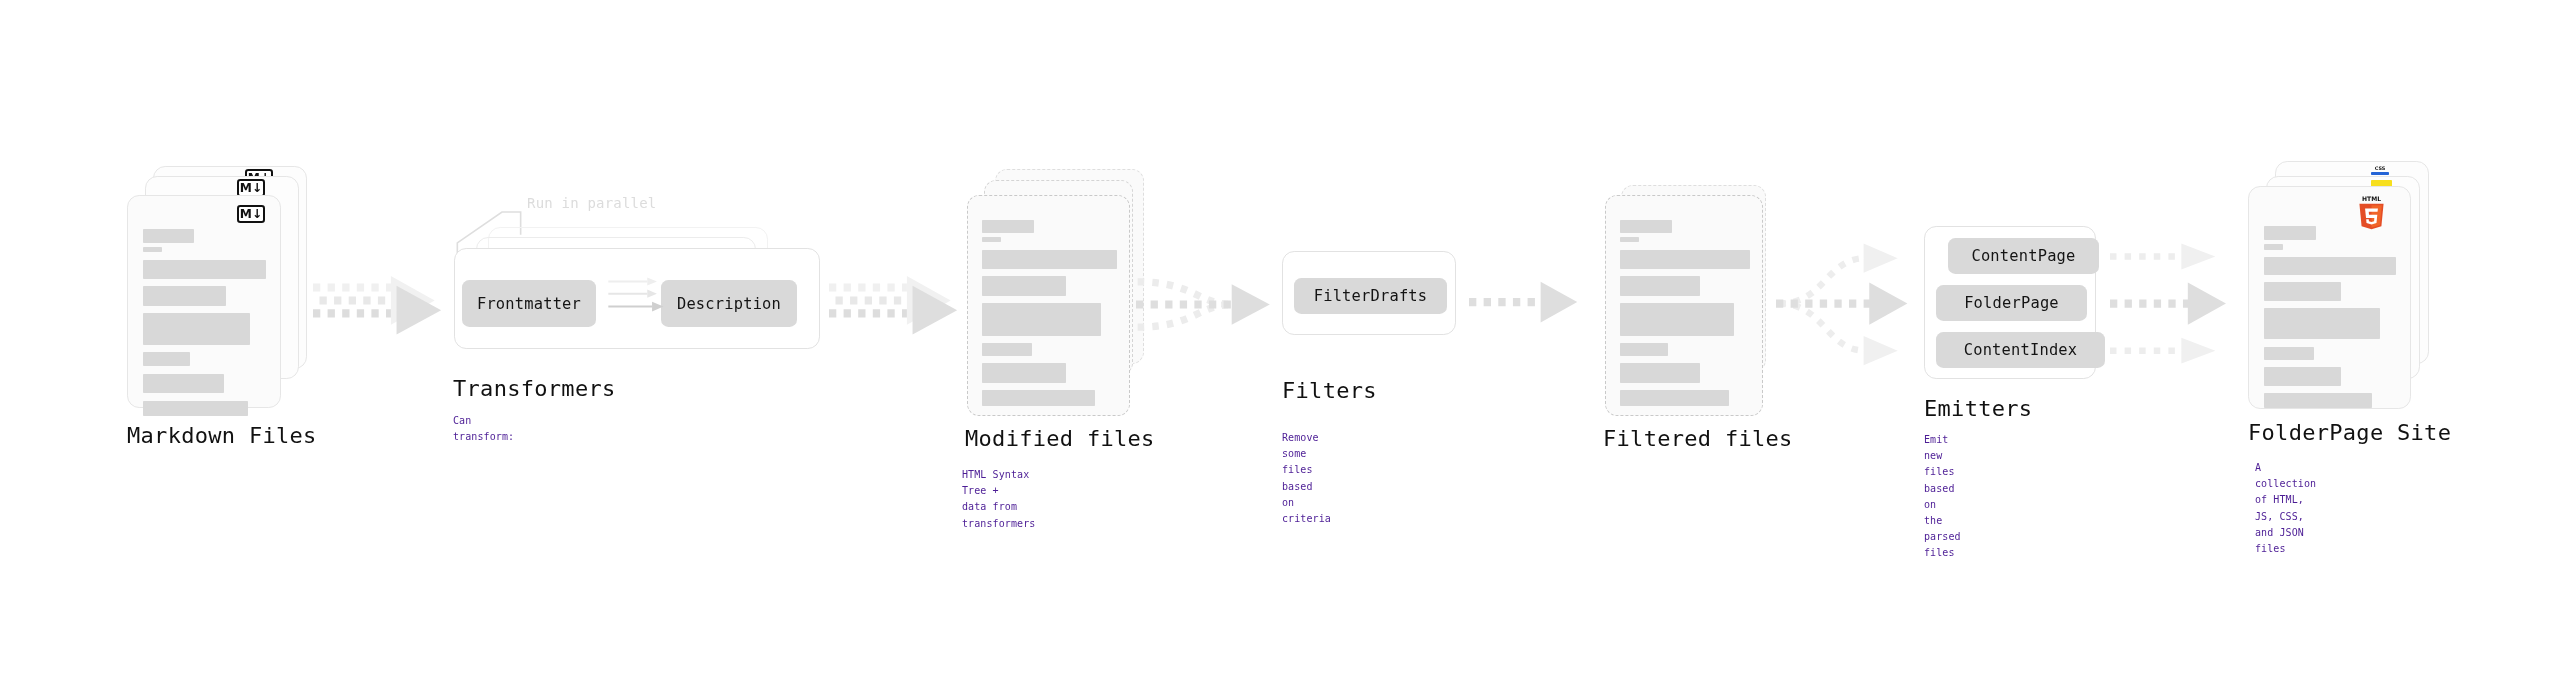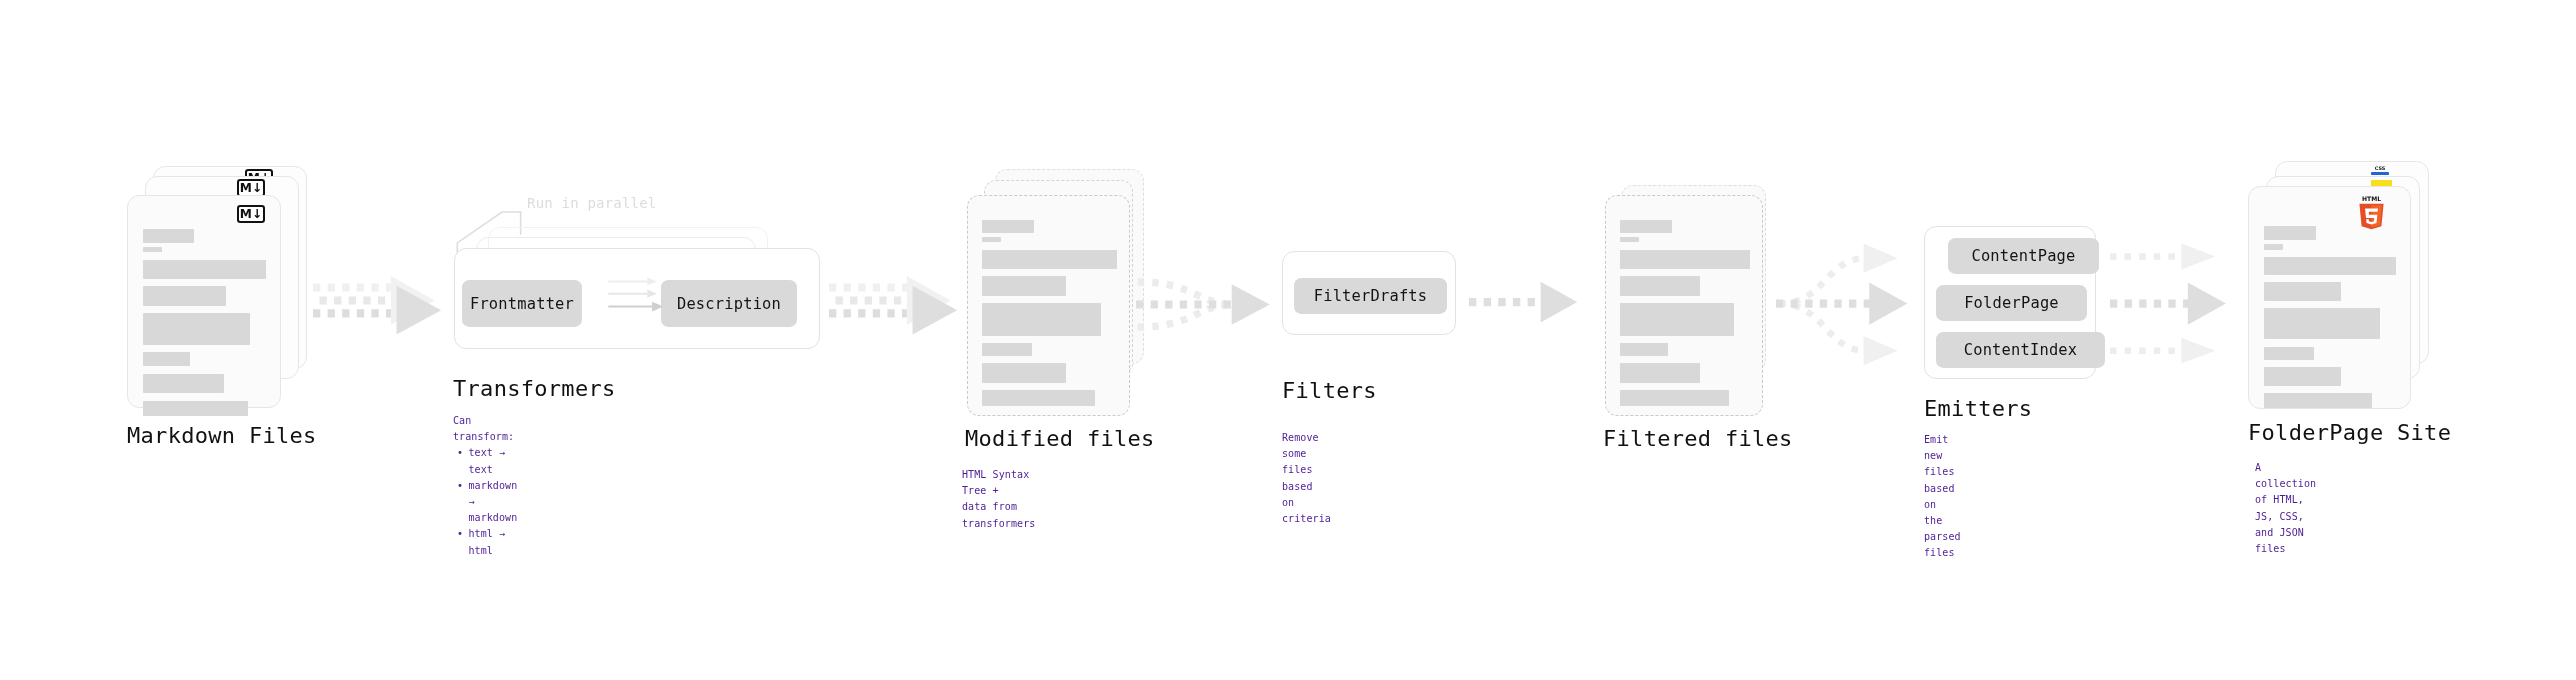--- a/index.html
+++ b/index.html
@@ -118,40 +118,35 @@
     <div class="pbox ghost2" style="left:488px;top:227px;width:280px;height:85px;"></div>
     <div class="chip ghost2" style="left:507px;top:256px;width:102px;height:46px;"></div>
     <div class="chip ghost2" style="left:653px;top:256px;width:102px;height:46px;"></div>
 
     <div class="pbox ghost1" style="left:476px;top:237px;width:280px;height:85px;"></div>
     <div class="chip ghost1" style="left:486px;top:266px;width:102px;height:46px;"></div>
     <div class="chip ghost1" style="left:657px;top:266px;width:102px;height:46px;"></div>
 
     <div class="pbox" style="left:454px;top:248px;width:366px;height:101px;"></div>
 
-    <div class="chip" style="left:462px;top:280px;width:120px;height:47px;">Frontmatter</div>
+    <div class="chip" style="left:462px;top:280px;width:134px;height:47px;">Frontmatter</div>
     <div class="chip" style="left:661px;top:280px;width:136px;height:47px;">Description</div>
 
     <svg style="left:608px;top:275px;" width="59" height="47" viewBox="0 0 72 58">
       <line x1="0" y1="8" x2="48" y2="8" stroke="#eeeeee" stroke-width="2.5"></line>
       <polygon points="48,3 60,8 48,13" fill="#eeeeee"></polygon>
       <line x1="0" y1="23" x2="48" y2="23" stroke="#e6e6e6" stroke-width="2.5"></line>
       <polygon points="48,18 60,23 48,28" fill="#e6e6e6"></polygon>
       <line x1="0" y1="39" x2="54" y2="39" stroke="#cfcfcf" stroke-width="2.5"></line>
       <polygon points="54,33 68,39 54,45" fill="#cfcfcf"></polygon>
     </svg>
 
     <div class="title node" style="left:453px;top:377px;">Transformers</div>
     <div class="sub node listed" style="left:453px;top:413px;">
       <div>Can transform:</div>
-      <ul>
-        <li>text → text</li>
-        <li>markdown → markdown</li>
-        <li>html → html</li>
-      </ul>
     </div>
   </div>
 
   <svg style="left:829px;top:276px;" width="146" height="57" viewBox="0 0 180 70">
     <line x1="0" y1="14" x2="100" y2="14" stroke="#f0f0f0" stroke-width="10" stroke-dasharray="9 9"></line>
     <line x1="8" y1="30" x2="105" y2="30" stroke="#e8e8e8" stroke-width="10" stroke-dasharray="9 9"></line>
     <line x1="0" y1="46" x2="110" y2="46" stroke="#dddddd" stroke-width="10" stroke-dasharray="9 9"></line>
     <polygon points="96,0 150,30 96,60" fill="#f1f1f1"></polygon>
     <polygon points="103,12 158,42 103,72" fill="#dedede"></polygon>
   </svg>

